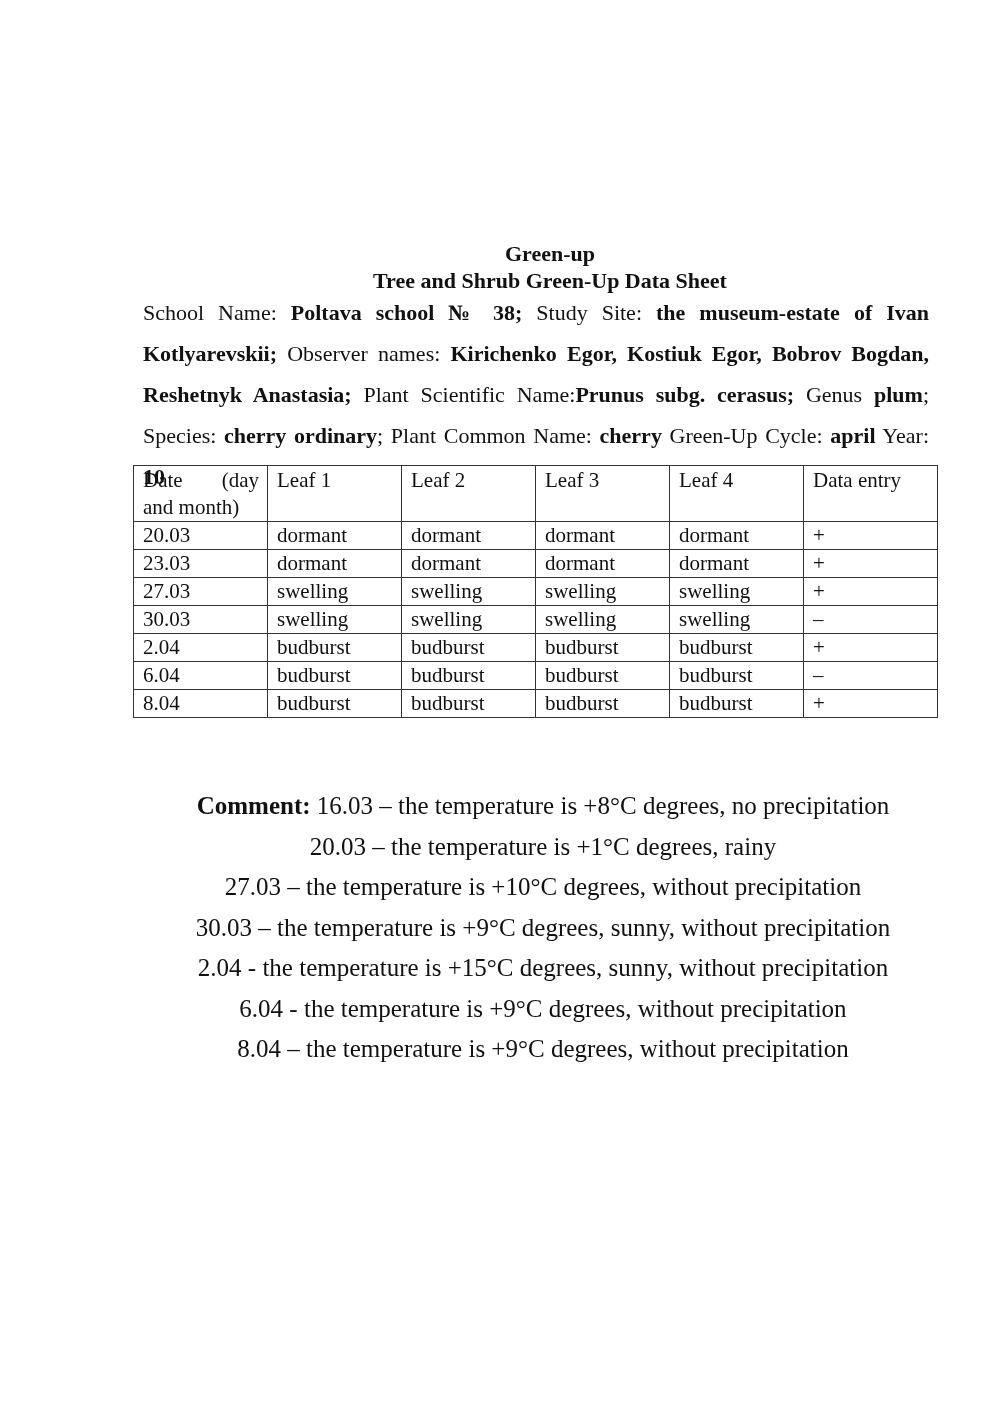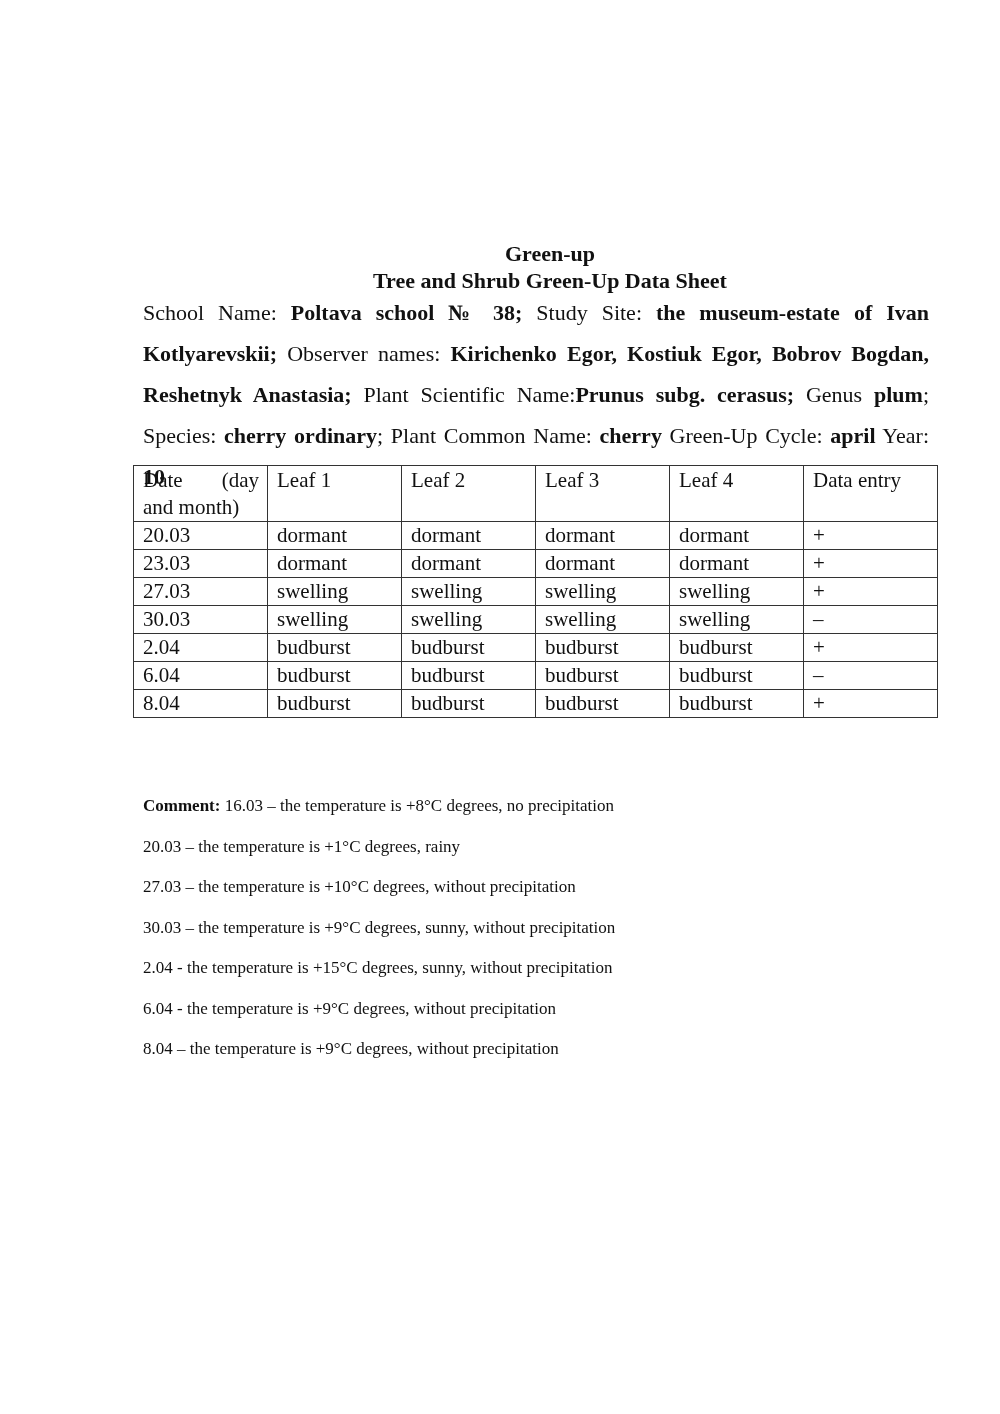--- a/index.html
+++ b/index.html
@@ -28,21 +28,22 @@
   }
   table.data td {
     border: 1.3px solid #333333; padding: 0 0 0 9px; vertical-align: top;
     width: 134px; line-height: 26px; height: 27px; box-sizing: border-box;
   }
   table.data tr.head td { height: 56px; line-height: 27px; padding-top: 1px; margin-top: 28px; }
   table.data td.datehead { text-align: justify; padding-right: 8px; }
   table.data tr.row td { line-height: 27px; }
   .comments {
     position: absolute; left: 143px; top: 791px; width: 800px;
-    font-size: 17px;
+    font-size: 25px;
+    text-align: center;
   }
   .comments .line { height: 40.5px; line-height: 30px; white-space: nowrap; }
   .comments b { font-weight: bold; }
 </style>
 </head>
 <body>
 
 <div class="page">
 
   <div class="title t1">Green-up</div>

